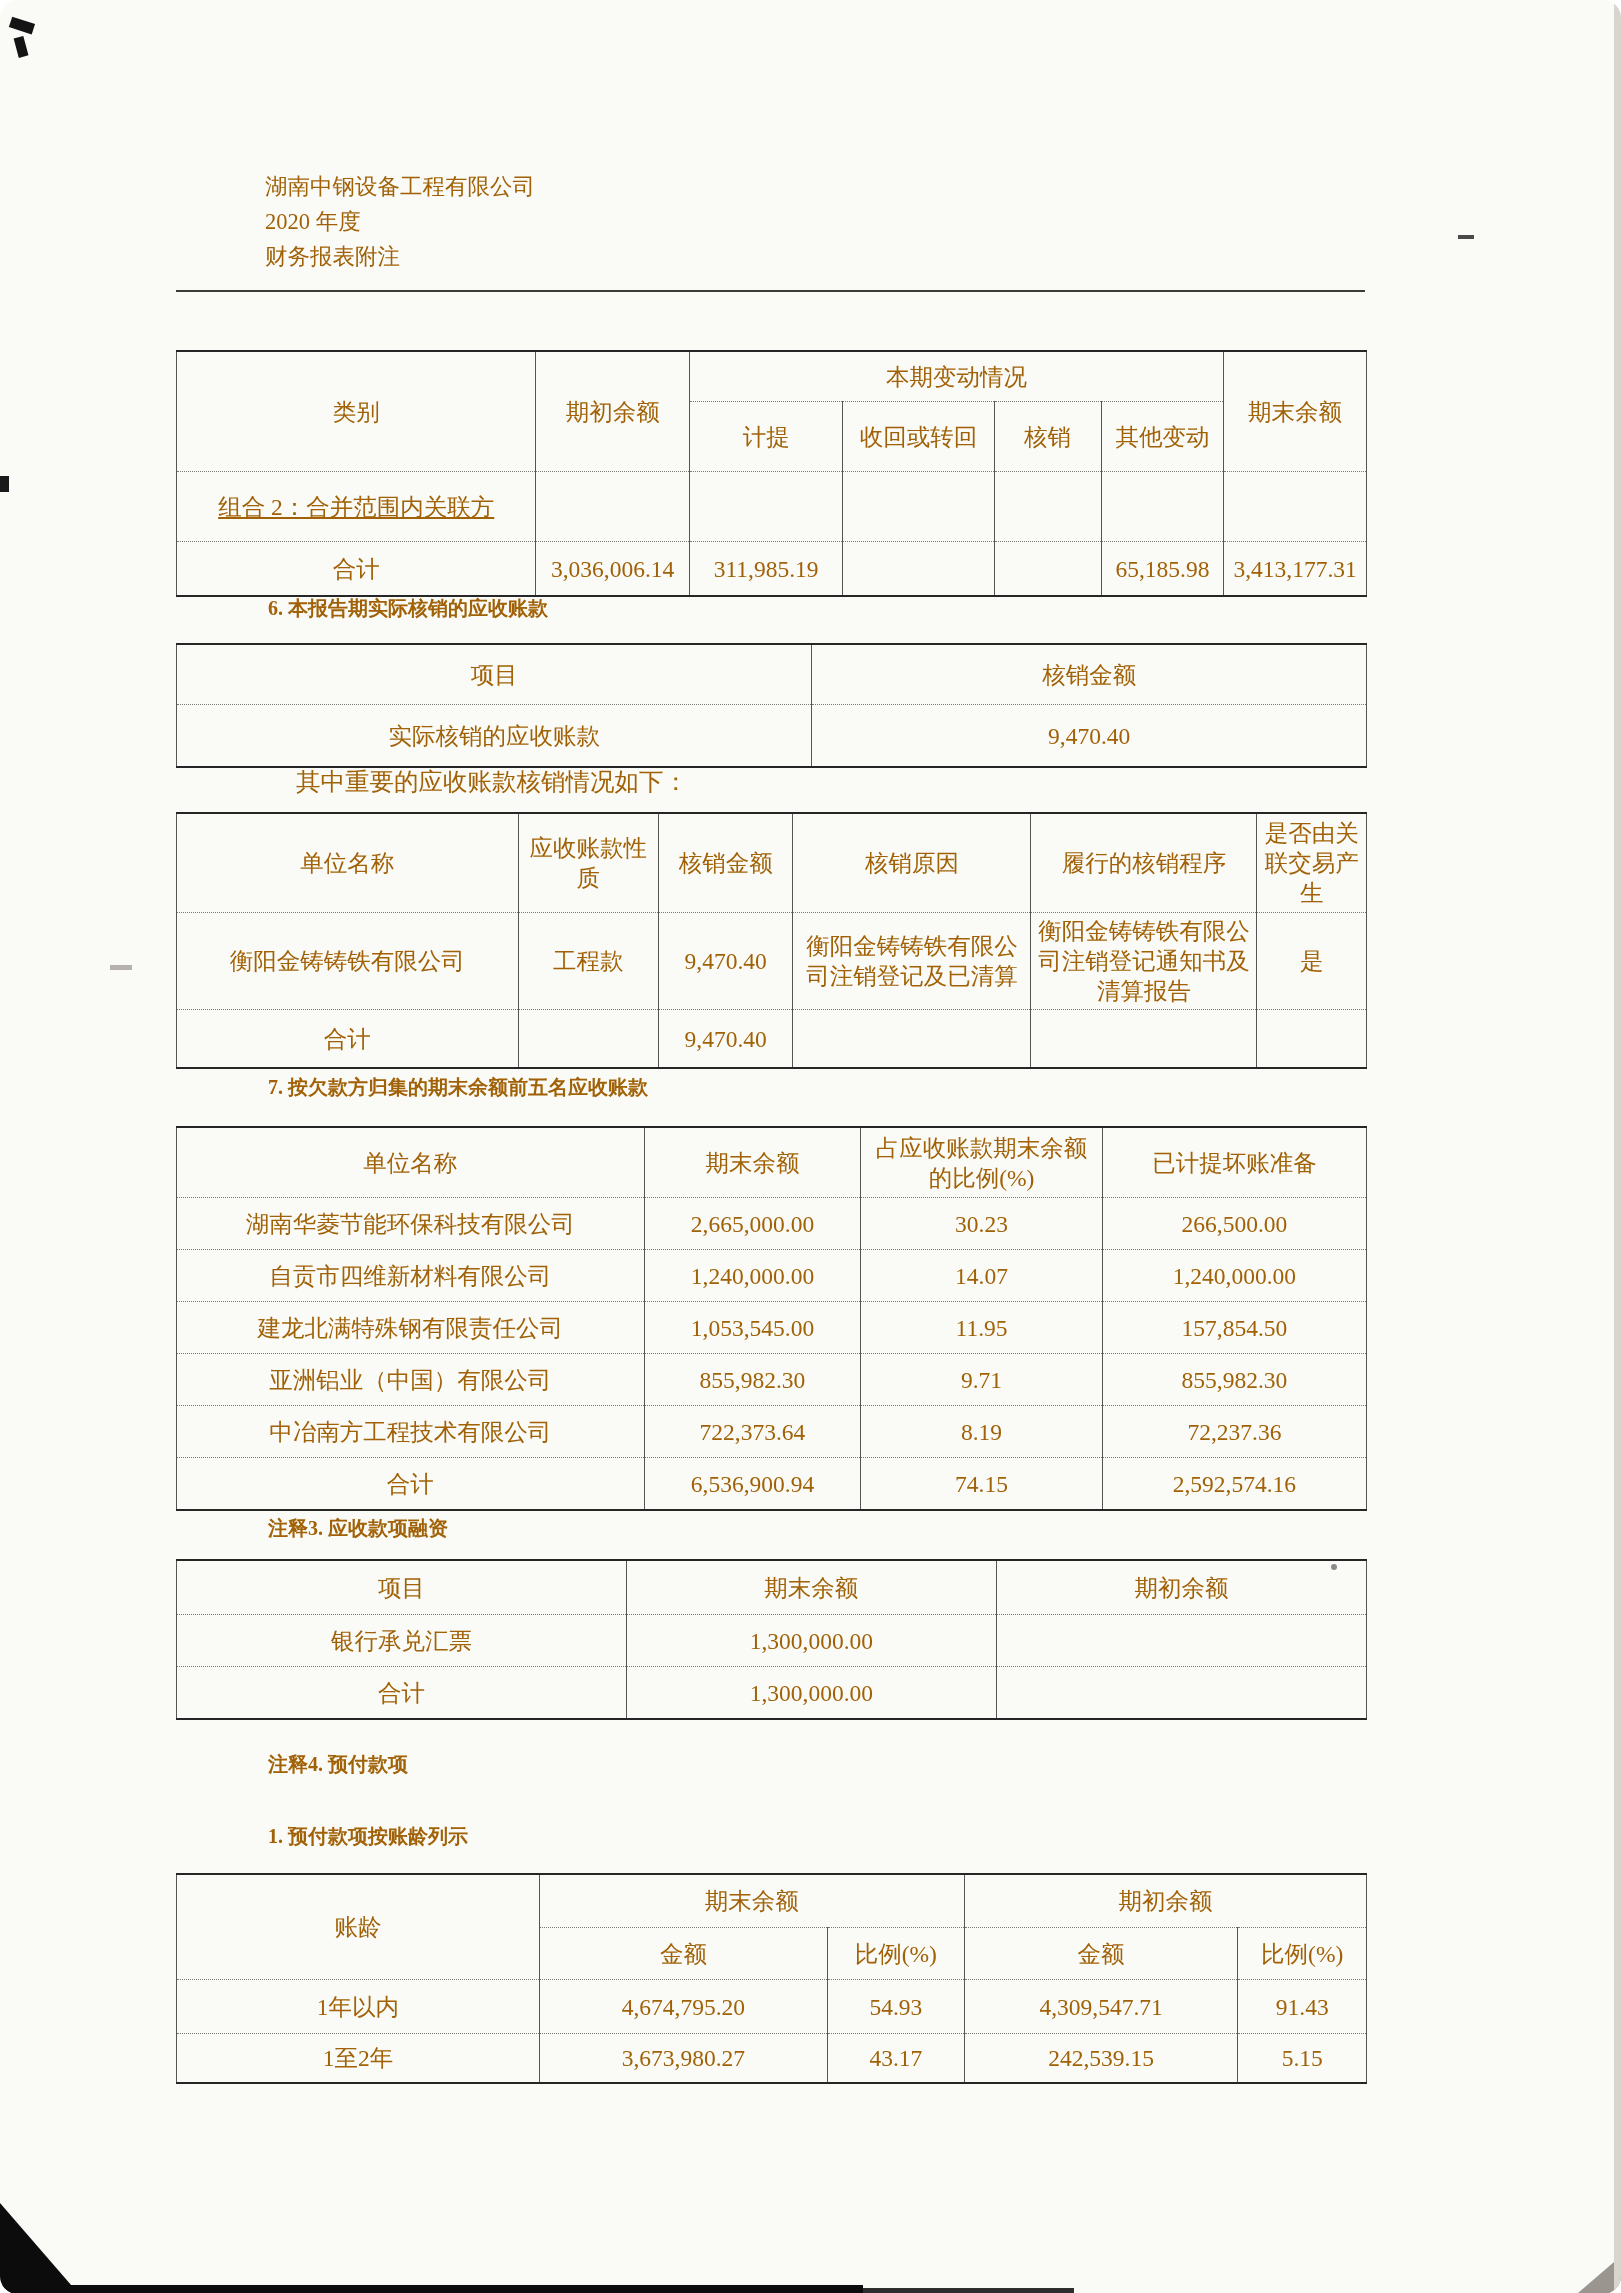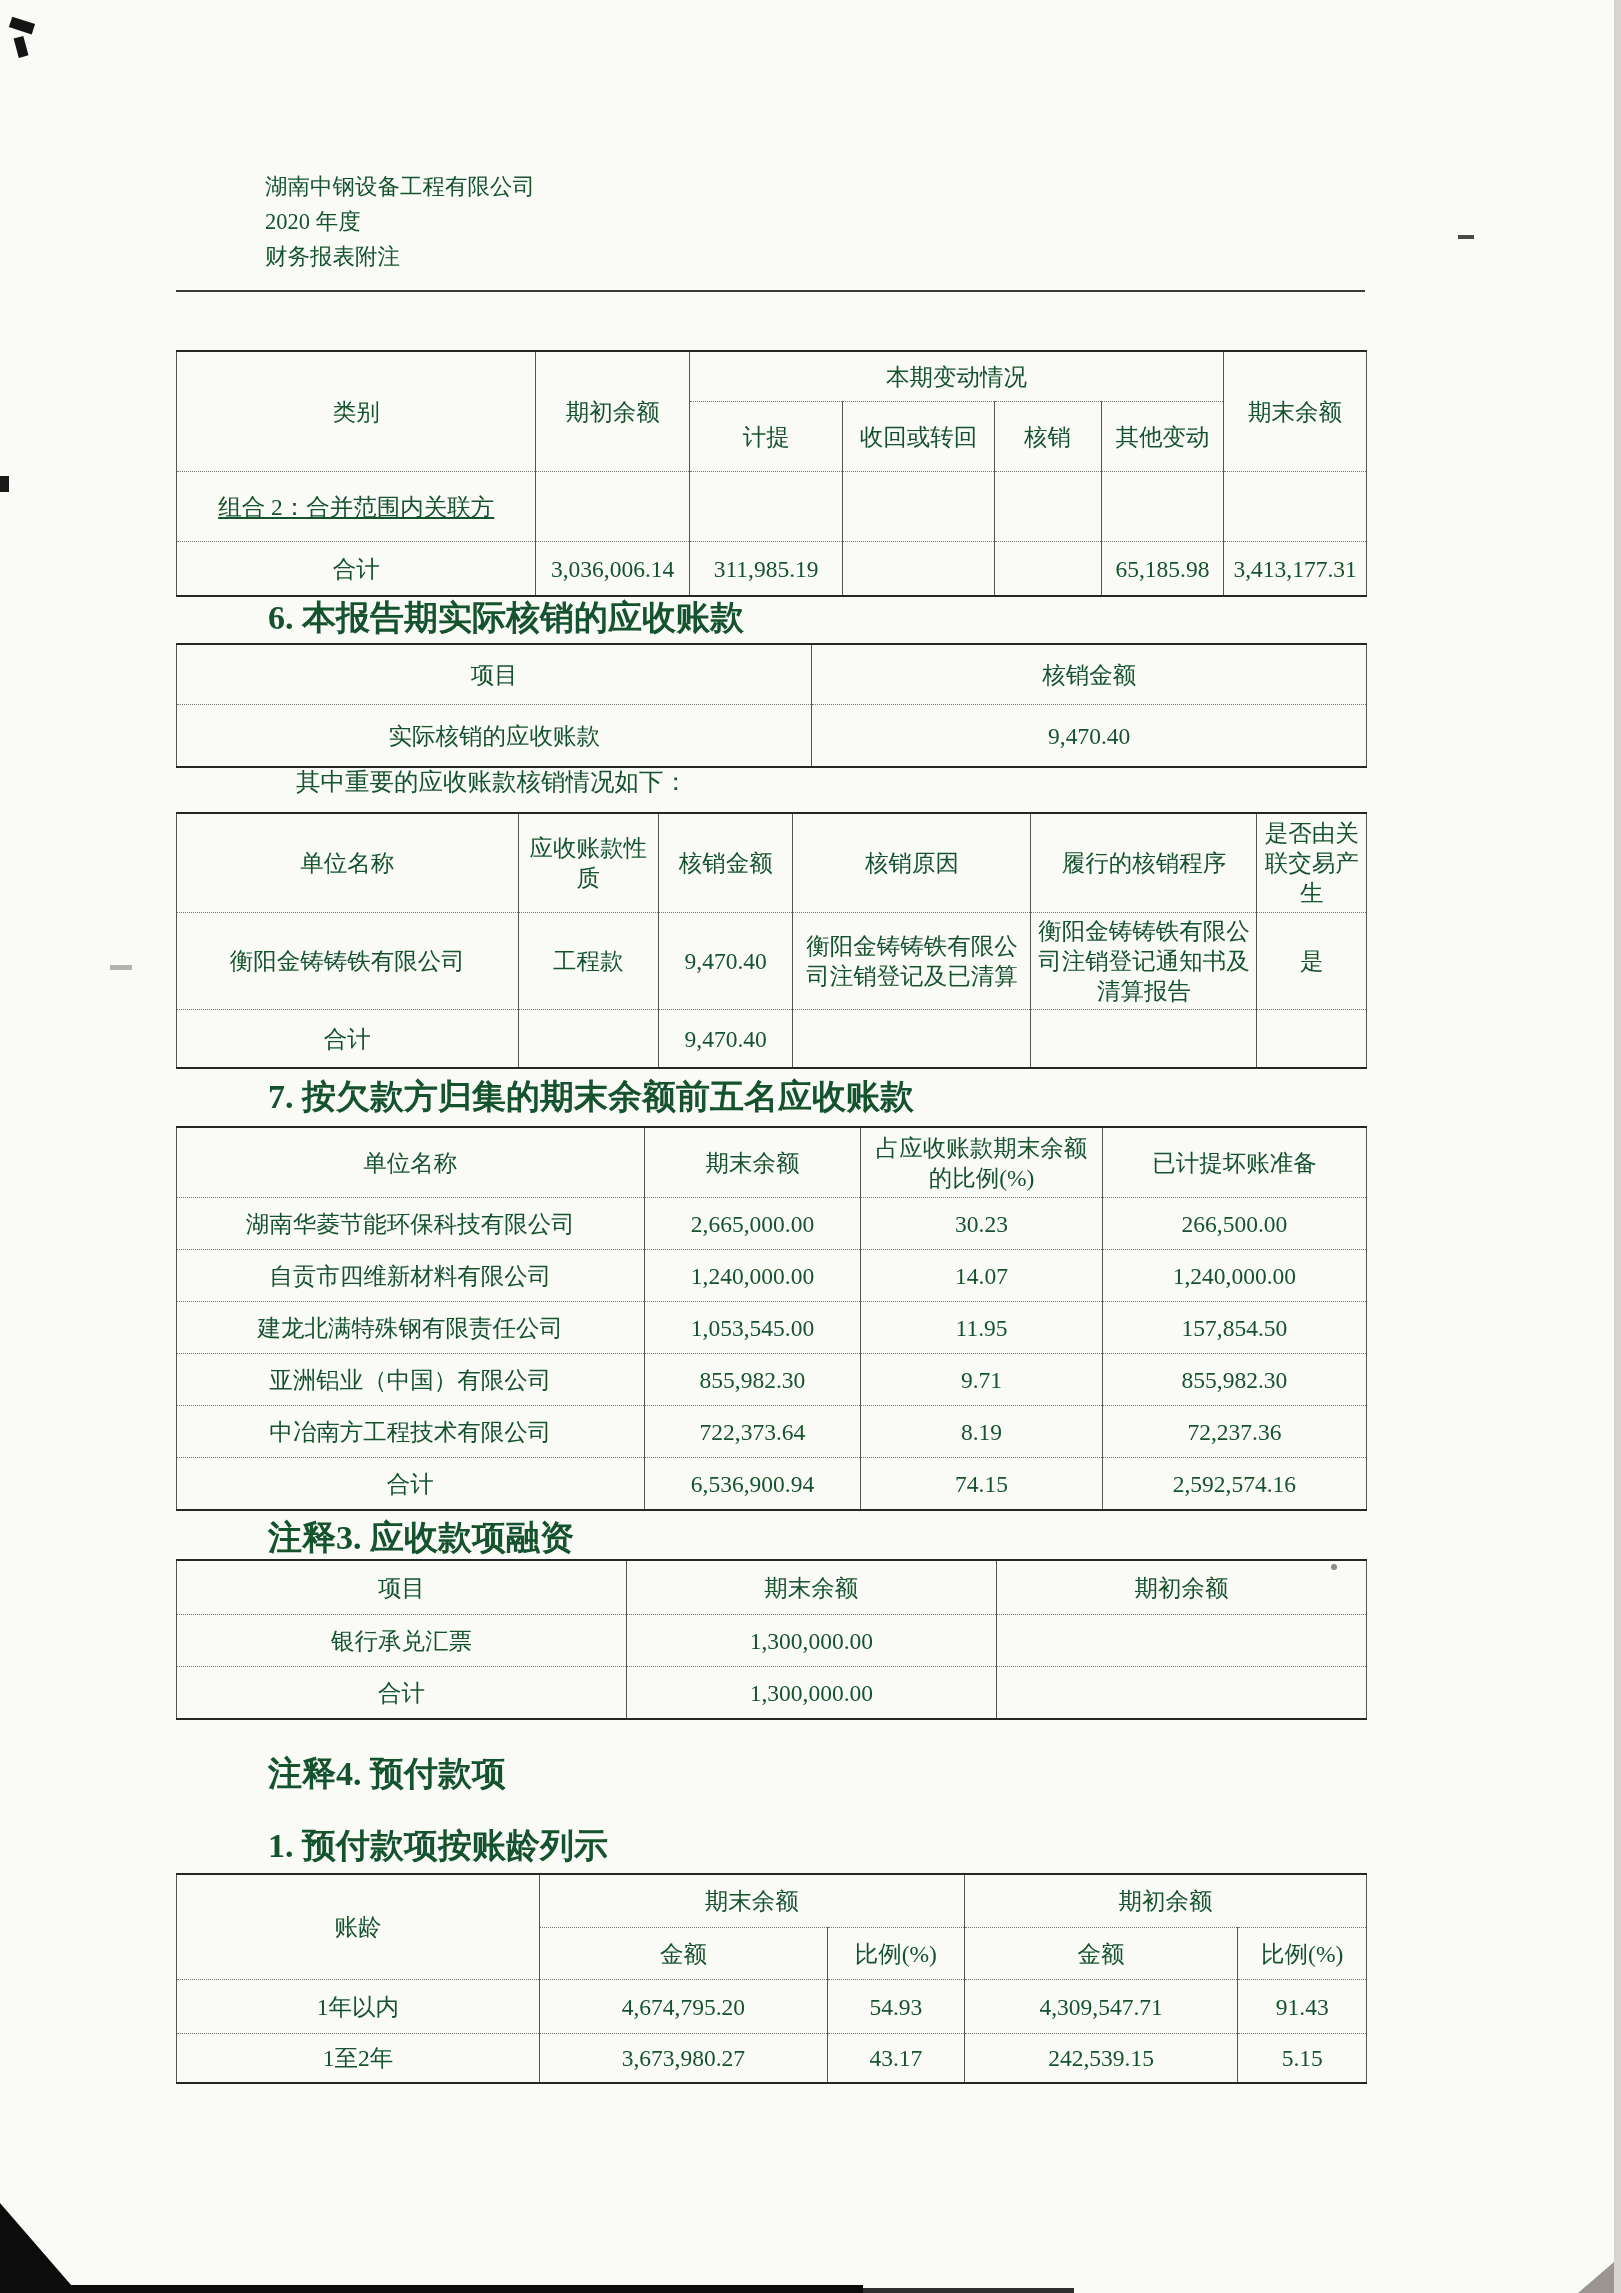--- a/index.html
+++ b/index.html
@@ -2,27 +2,28 @@
 <html><head>
 <meta charset="utf-8">
 <style>
   html,body{margin:0;padding:0;}
   .page{
     position:relative;
     width:1621px;height:2294px;
     background:#fafaf7;
     overflow:hidden;
     font-family:"Liberation Serif","DejaVu Serif",serif;
-    color:#14532d;
+    color:#a16207;
+    border-radius:18px;
   }
   
   #doc-header{position:absolute;left:265px;top:169px;font-size:22.5px;line-height:35px;}
   #header-rule{position:absolute;left:176px;top:290px;width:1189px;height:2px;background:#3b3b3b;}
   
-  .heading{position:absolute;left:268px;font-size:34px;font-weight:bold;white-space:nowrap;}
+  .heading{position:absolute;left:268px;font-size:20px;font-weight:bold;white-space:nowrap;}
   #sec6-heading{top:595px;}
   #note-writeoff{position:absolute;left:296px;top:765px;font-size:24.5px;white-space:nowrap;}
   #sec7-heading{top:1074px;}
   #note3-heading{top:1515px;}
   #note4-heading{top:1751px;}
   #note4-sub{top:1823px;}
   
   .tblwrap{position:absolute;left:176px;width:1191px;}
   #tbl1{top:350px;}
   #tbl2{top:643px;}

